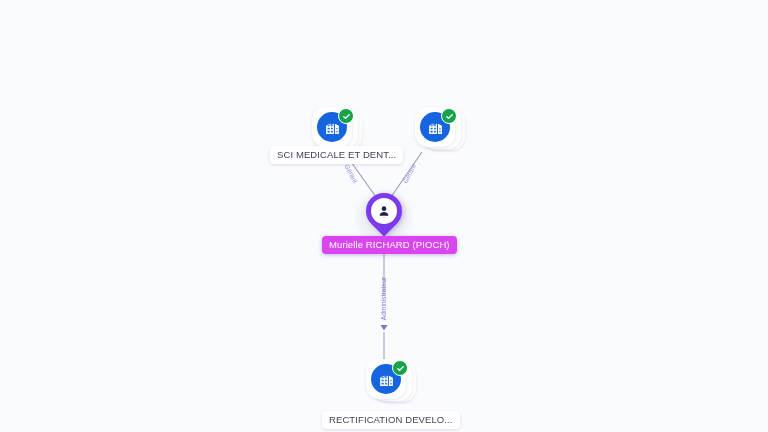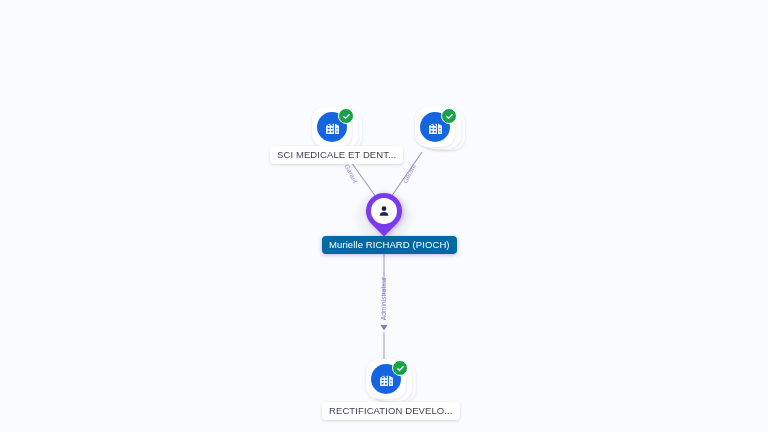--- a/index.html
+++ b/index.html
@@ -158,21 +158,21 @@
     padding: 3px 7px 4px 7px;
     font-size: 9.5px;
     line-height: 11px;
     color: #3d4257;
     white-space: nowrap;
     box-shadow: 0 1px 3px rgba(60,64,100,0.17);
     font-family: "Liberation Sans", sans-serif;
     letter-spacing: 0.1px;
   }
   .node-label.selected {
-    background: #0369a1;
+    background: #d946ef;
     color: #ffffff;
     box-shadow: 0 1px 4px rgba(90,50,190,0.35);
   }
 </style>
 </head>
 <body style="background: rgb(250, 251, 254);">
 
 <div id="graph-canvas">
 
   <svg id="edge-layer" viewBox="0 0 768 432" xmlns="http://www.w3.org/2000/svg">
@@ -252,15 +252,15 @@
       <svg width="17" height="17" viewBox="0 0 24 24" fill="#ffffff">
         <path d="M3 21V9.5l6-3.2V9l5-2.6V21H3zm2-2h3v-2.4H5V19zm0-4.4h3V12.2H5v2.4zm0-4.4h3V7.9l-3 1.6v.7zM10 19h2.4v-2.4H10V19zm0-4.4h2.4v-2.4H10v2.4zm0-4.4h2.4V7.8L10 9.1v1.1zM15.5 21V6.6l5.5 2.9V21h-5.5zm2-2h1.6v-2.4h-1.6V19zm0-4.4h1.6v-2.4h-1.6v2.4z"></path>
       </svg>
     </div>
     <div class="verified-badge">
       <svg width="9" height="9" viewBox="0 0 24 24" fill="none" stroke="#ffffff" stroke-width="3.6" stroke-linecap="round" stroke-linejoin="round">
         <path d="M5 12.5l4.5 4.5L19 7.5"></path>
       </svg>
     </div>
   </div>
-  <div class="node-label" style="left:322px; top:402px;">RECTIFICATION DEVELO...</div>
+  <div class="node-label" style="left:322px; top:411px;">RECTIFICATION DEVELO...</div>
 
 </div>
 
 </body></html>

